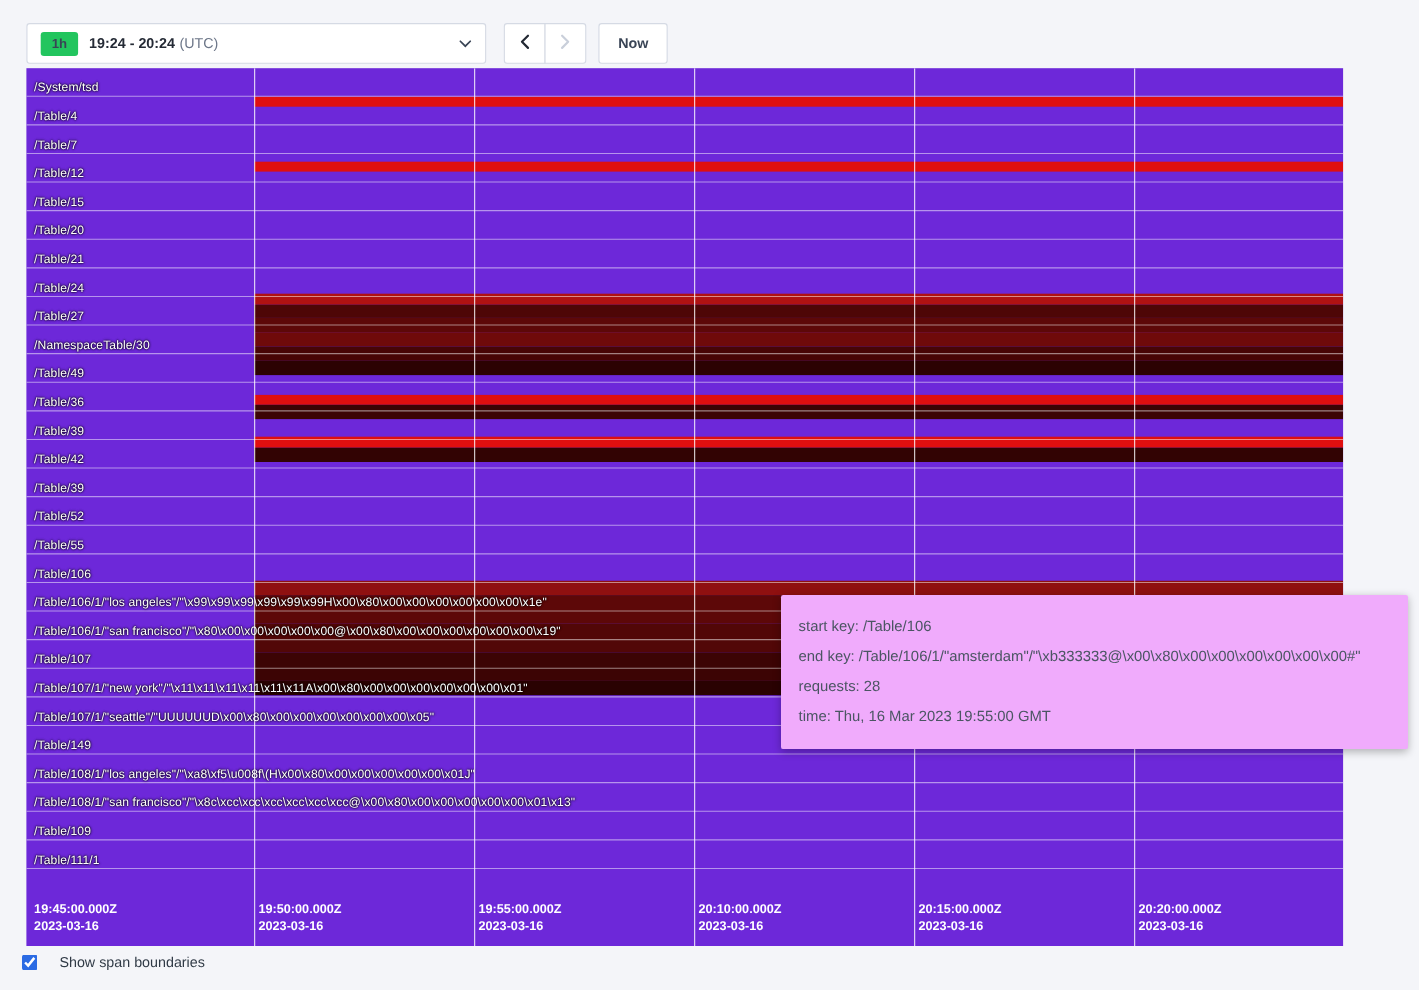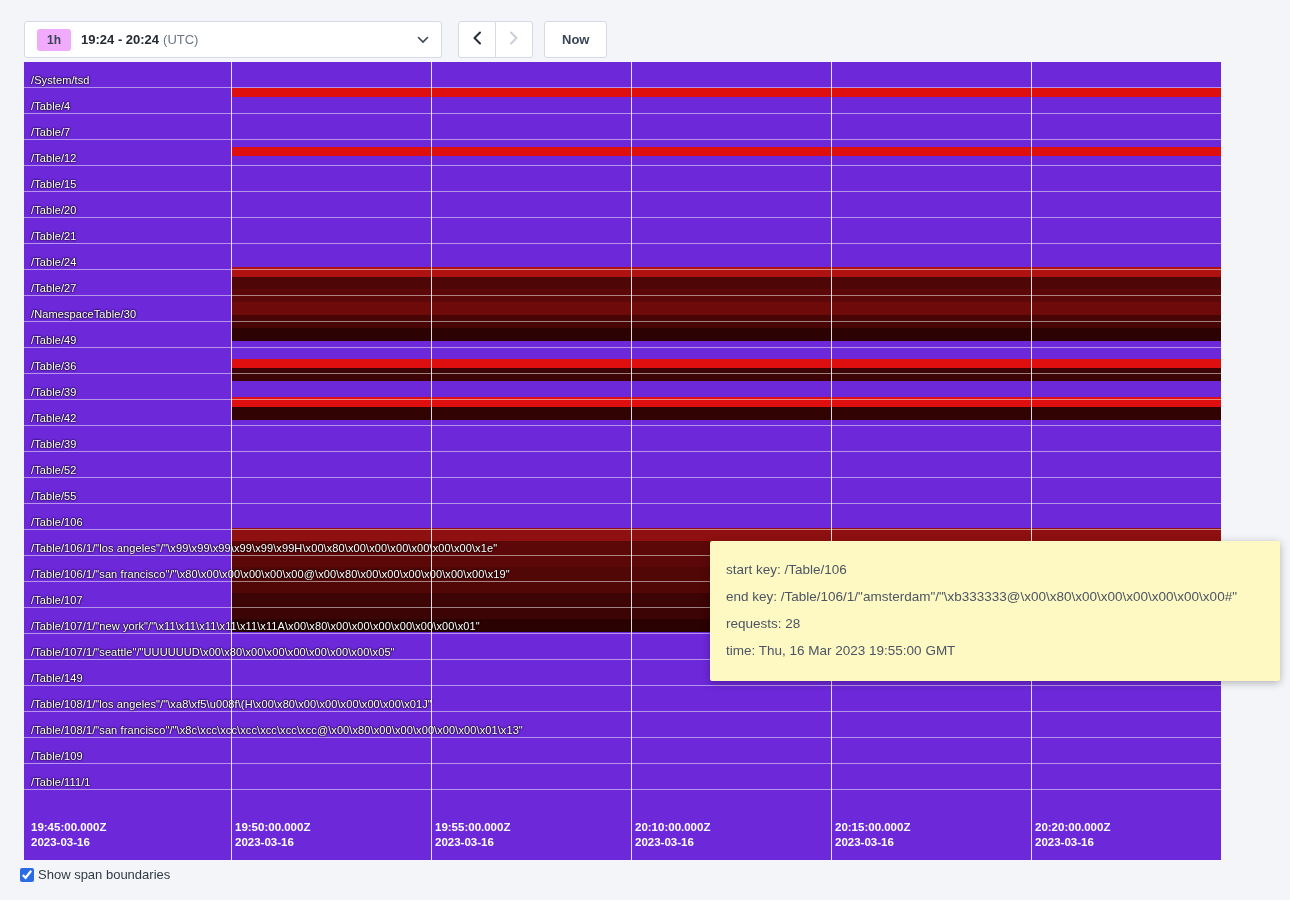--- a/index.html
+++ b/index.html
@@ -11,21 +11,21 @@
     overflow:hidden;
   }
 
   
   .toolbar { position:absolute; top:21px; left:24px; display:flex; align-items:center; }
   .time-select {
     width:418px; height:37px; background:#fff; border:1px solid #d5dae4; border-radius:3px;
     display:flex; align-items:center; padding:0 12px; gap:10px; cursor:pointer;
   }
   .badge-1h {
-    background:#f0abfc; border-radius:3px; font-size:12px; font-weight:bold;
+    background:#22c55e; border-radius:3px; font-size:12px; font-weight:bold;
     color:#394455; padding:4px 10px;
   }
   .range-text { font-size:13px; font-weight:bold; color:#242a35; }
   .range-tz { font-size:13px; color:#6c7688; font-weight:normal; margin-left:4px; }
   .chevron-wrap { margin-left:auto; display:flex; align-items:center; }
   .nav-group { display:flex; margin-left:16px; }
   .nav-btn {
     width:38px; height:37px; background:#fff; border:1px solid #d5dae4;
     display:flex; align-items:center; justify-content:center; cursor:pointer;
   }
@@ -50,28 +50,28 @@
     white-space:nowrap; text-shadow:0 0 2px #000, 0 0 2px #000; letter-spacing:0.1px;
   }
   .kv-gridline { position:absolute; top:0; bottom:0; width:1px; background:rgba(255,255,255,0.85); }
   .kv-axis-label {
     position:absolute; bottom:10px; color:#fff; font-size:11.5px; font-weight:bold;
     line-height:15px; white-space:nowrap;
   }
 
   
   .kv-tooltip {
-    position:absolute; left:710px; top:541px; width:570px; background:#fef9c3;
+    position:absolute; left:710px; top:541px; width:570px; background:#f0abfc;
     border-radius:2px; box-shadow:0 2px 8px rgba(0,0,0,0.28); z-index:5;
     padding:9px 16px 11px 16px;
   }
   .kv-tooltip .tline { font-size:13.5px; color:#4b5563; margin:12px 0; white-space:nowrap; }
 
   
-  .footer { position:absolute; left:20px; top:867px; display:flex; align-items:center; gap:4px; }
+  .footer { position:absolute; left:20px; top:867px; display:flex; align-items:center; gap:20px; }
   .footer input[type="checkbox"] { width:14px; height:14px; accent-color:#2b6be4; cursor:pointer; }
   .footer-label { font-size:13px; color:#303a46; }
 </style>
 </head>
 <body>
 
 <div class="toolbar">
 
   <div class="time-select">
     <span class="badge-1h">1h</span>

